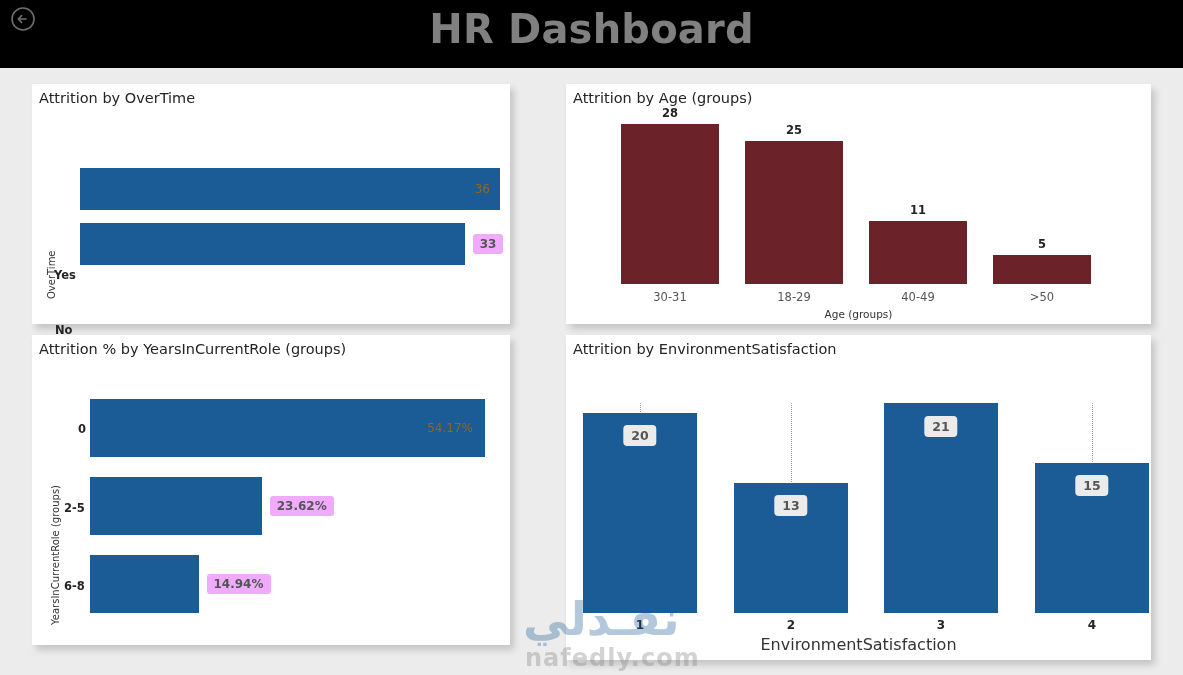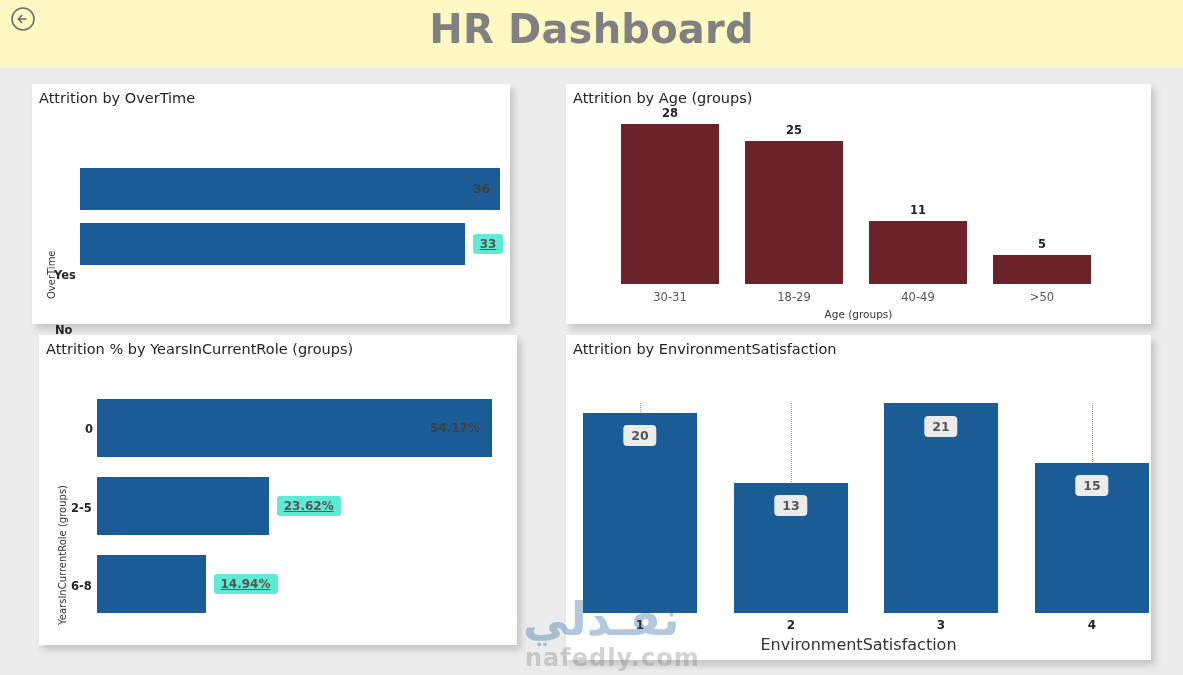--- a/index.html
+++ b/index.html
@@ -15,21 +15,21 @@
     font-family: "DejaVu Sans", "Liberation Sans", sans-serif;
     position: relative;
   }
 
   
   #app-header {
     position: absolute;
     left: 0; top: 0;
     width: 1183px;
     height: 68px;
-    background: #fef9c3;
+    background: #000000;
   }
 
   #back-button {
     position: absolute;
     left: 8px;
     top: 4px;
     width: 30px;
     height: 30px;
     cursor: pointer;
     display: flex;
@@ -61,21 +61,21 @@
     position: absolute;
     left: 7px;
     top: 6px;
     font-size: 14.5px;
     color: #252423;
     white-space: nowrap;
   }
 
   #card-overtime      { left: 32px;  top: 84px;  width: 478px; height: 240px; }
   #card-age           { left: 566px; top: 84px;  width: 585px; height: 240px; }
-  #card-yearsrole     { left: 32px;  top: 335px; width: 478px; height: 310px; margin-left: 7px; }
+  #card-yearsrole     { left: 32px;  top: 335px; width: 478px; height: 310px; }
   #card-envsat        { left: 566px; top: 335px; width: 585px; height: 325px; }
 
   
   .plot { position: absolute; }
 
   .axis-title-y {
     position: absolute;
     transform-origin: 0 0;
     transform: rotate(-90deg);
     font-size: 10px;
@@ -104,36 +104,35 @@
     position: absolute;
     left: 0; top: 0;
     height: 100%;
     background: #1b5c96;
   }
   .hbar-label-in {
     position: absolute;
     top: 50%;
     transform: translateY(-50%);
     font-size: 12px;
-    font-weight: bold;
-    color: #404040;
+    font-weight: normal;
+    color: #a16207;
     white-space: nowrap;
   }
   .hbar-label-out {
     position: absolute;
     top: 50%;
     transform: translateY(-50%);
     font-size: 12px;
     font-weight: bold;
     color: #555;
-    background: #5eead4;
+    background: #f0abfc;
     border-radius: 3px;
     padding: 3px 7px;
     white-space: nowrap;
-    text-decoration: underline;
   }
 
   
   .vbar-col { position: absolute; bottom: 0; margin-top: 20px; }
   .vbar {
     position: absolute;
     left: 0; bottom: 0;
     width: 100%;
   }
   .vbar.maroon { background: #6b2229; }

